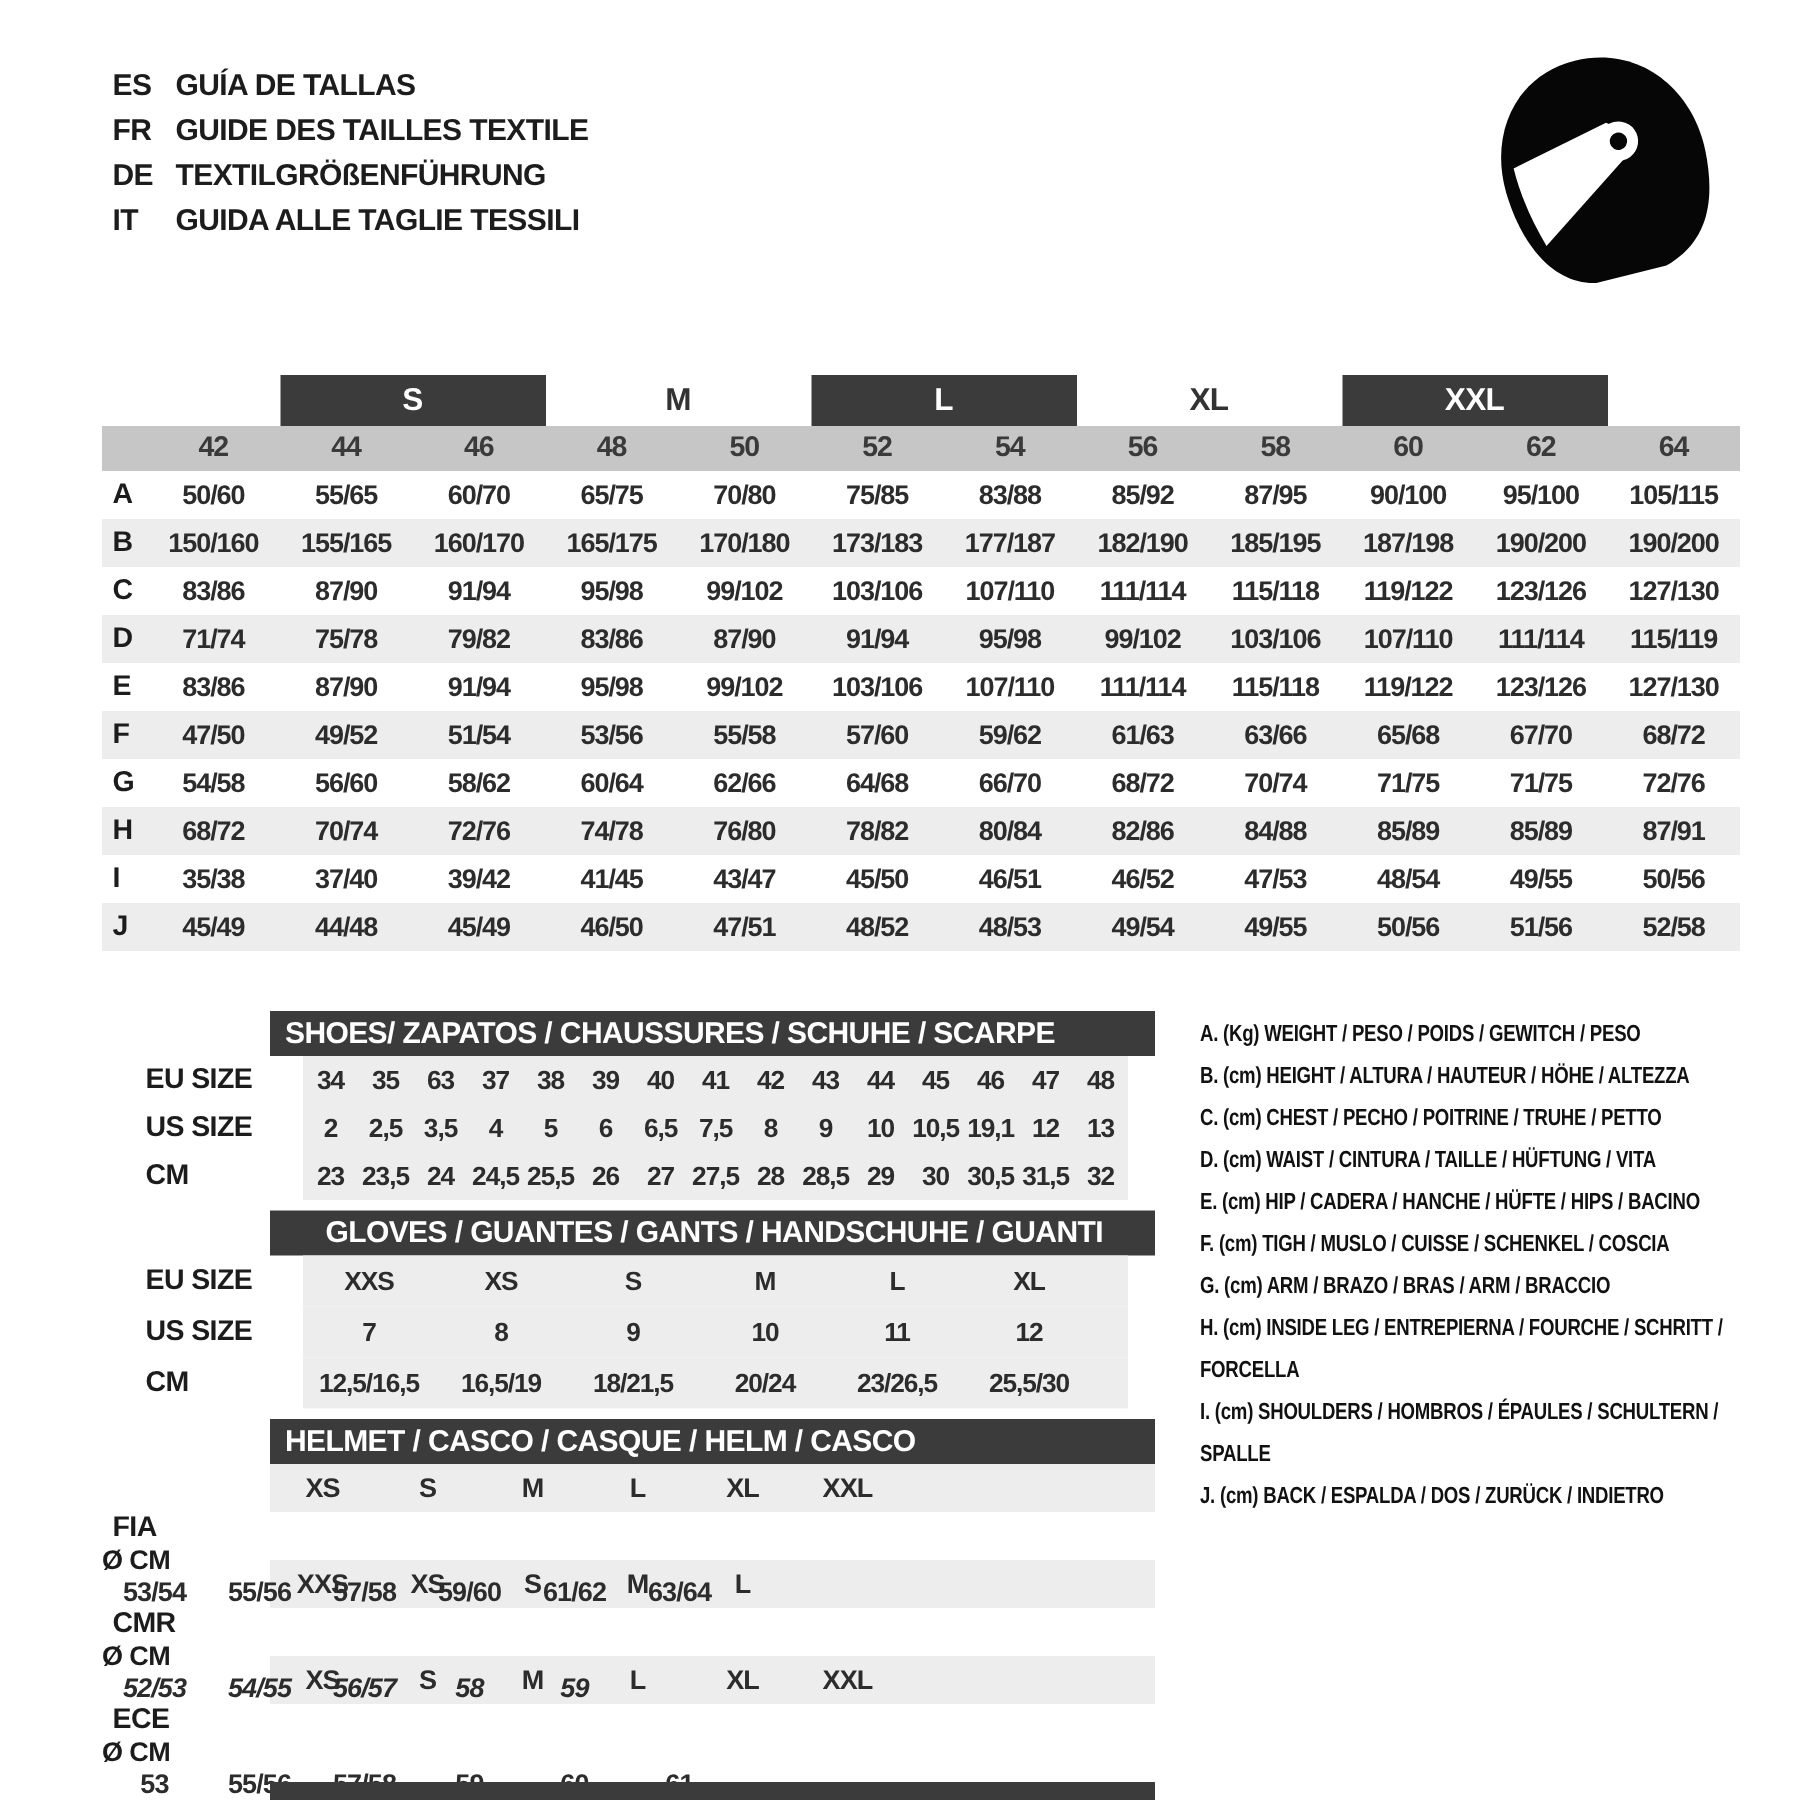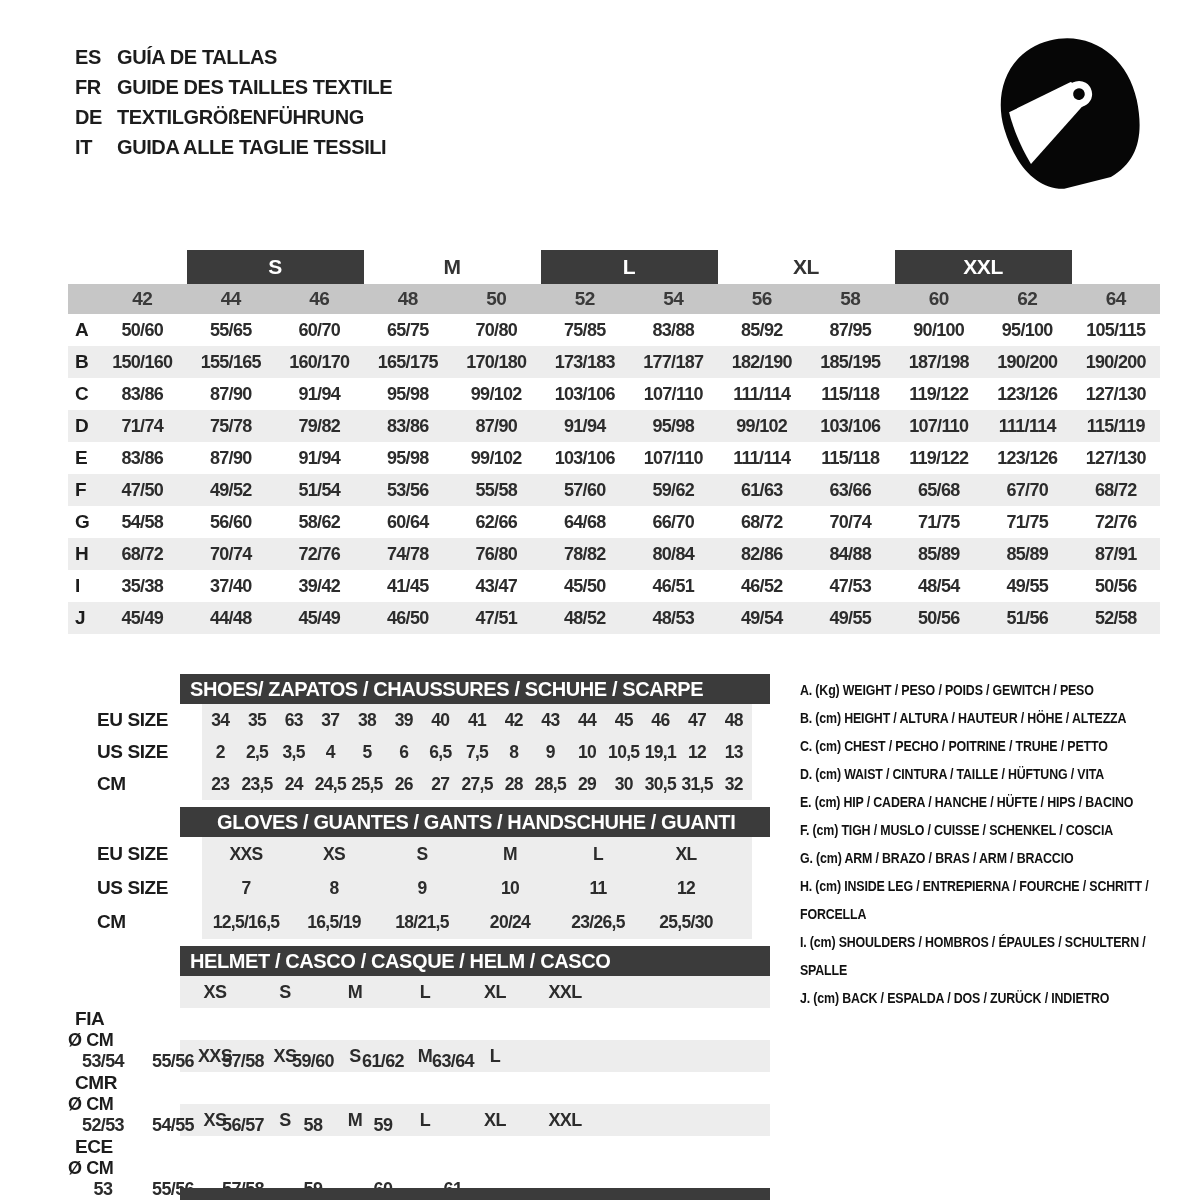--- a/index.html
+++ b/index.html
@@ -479,21 +479,21 @@
 
         <span class="hcell">XXS</span>
           <span class="hcell">XS</span>
           <span class="hcell">S</span>
           <span class="hcell">M</span>
           <span class="hcell">L</span>
         </div>
         <div class="hvals">
           <span class="rlabel">CMR</span>
           <span class="unit">Ø CM</span>
-          <span style="display:flex;">
+          <span style="display:flex;font-style:italic;">
 
           <span class="hcell">52/53</span>
             <span class="hcell">54/55</span>
             <span class="hcell">56/57</span>
             <span class="hcell">58</span>
             <span class="hcell">59</span>
           </span>
         </div>
       </div>
 

